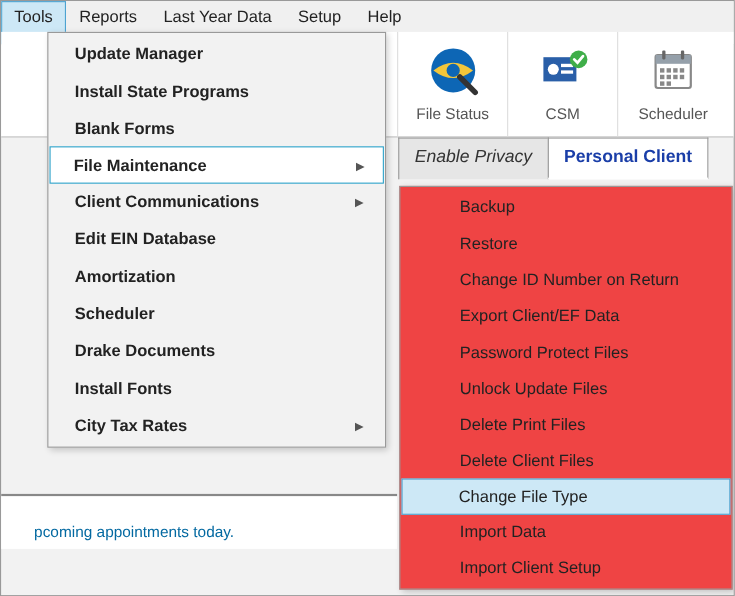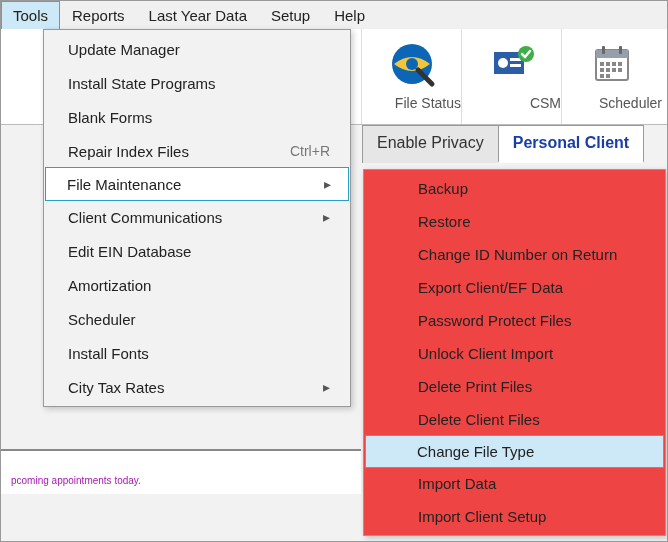--- a/index.html
+++ b/index.html
@@ -6,41 +6,42 @@
   body { background: #f2f2f2; width: 668px; height: 542px; overflow: hidden; position: relative; border: 1px solid #999; }
 
   
   .menubar { display: flex; align-items: stretch; height: 40px; background: #f0f0f0; border-bottom: 1px solid #c0c0c0; font-size: 15px; color: #222; }
   .menubar .menu-item { padding: 4px 12px 0 12px; line-height: 22px; cursor: default; }
   .menubar .menu-item.active { background: #cde8f6; border: 1px solid #4da3d1; padding: 3px 11px 0 11px; }
 
   
   .toolbar { position: absolute; top: 28px; left: 0; right: 0; height: 96px; background: #fff; border-bottom: 1px solid #bbb; display: flex; }
   .toolbar .spacer { width: 361px; border-right: 1px solid #ddd; }
-  .tool-btn { width: 100px; text-align: right; padding-top: 8px; color: #555; font-size: 14px; border-right: 1px solid #ddd; }
+  .tool-btn { width: 100px; text-align: center; padding-top: 8px; color: #555; font-size: 14px; border-right: 1px solid #ddd; }
   .tool-btn .ic { height: 54px; display: flex; align-items: center; justify-content: center; }
   .tool-btn .lbl { margin-top: 4px; }
 
   
   .tabs { position: absolute; top: 124px; left: 361px; right: 0; height: 38px; display: flex; font-size: 16px; }
   .tab { padding: 8px 14px; border: 1px solid #999; border-bottom: none; margin-right: -1px; cursor: default; }
-  .tab.privacy { background: #e6e6e6; color: #333; }
+  .tab.privacy { background: #e6e6e6; color: #333; font-style: italic; }
   .tab.active { background: #fff; color: #1a3ea8; font-weight: bold; border-bottom: 2px solid #fff; text-align: center; }
 
   
   .dropdown {
     position: absolute;
     top: 28px; left: 42px;
     width: 308px;
     background: #f2f2f2;
     border: 1px solid #999;
     box-shadow: 2px 2px 6px rgba(0,0,0,0.2);
     z-index: 10;
     font-size: 15px; color: #222;
     padding: 2px;
+    font-weight: bold;
   }
   .dropdown .row { display: flex; align-items: center; height: 34px; padding: 0 18px 0 22px; cursor: default; position: relative; }
   .dropdown .row .label { flex: 1; }
   .dropdown .row .shortcut { color: #777; font-size: 14px; }
   .dropdown .row.has-sub::after { content: "▸"; color: #555; font-size: 14px; margin-left: 10px; }
   .dropdown .row.highlight { background: #fff; border: 1px solid #2aa0c8; margin: -1px; padding: 0 17px 0 21px; }
 
   
   .submenu {
     position: absolute;
@@ -52,21 +53,21 @@
     z-index: 11;
     font-size: 15px; color: #222;
     padding: 2px;
   }
   .submenu .row { display: flex; align-items: center; height: 33px; padding: 0 10px 0 52px; cursor: default; }
   .submenu .row.highlight { background: #cde8f6; border: 1px solid #4da3d1; margin: -1px; padding: 0 9px 0 51px; }
 
   
   .appts { position: absolute; left: 0; top: 448px; width: 360px; border-top: 2px solid #888; padding: 8px 10px; background: #fff; }
   .appts .hdr { color: #1b2fa0; font-weight: bold; font-size: 14px; }
-  .appts .msg { color: #a21caf; font-size: 10px; margin-top: 16px; }
+  .appts .msg { color: #0369a1; font-size: 14px; margin-top: 16px; margin-left: 20px; }
 
   
   svg { display: block; }
 </style>
 </head>
 <body>
 
 <div class="menubar">
   <div class="menu-item active">Tools</div>
   <div class="menu-item">Reports</div>
@@ -134,54 +135,53 @@
 <div class="dropdown">
   <div class="row">
       <span class="label">Update Manager</span>
     </div>
   <div class="row">
       <span class="label">Install State Programs</span>
     </div>
   <div class="row">
       <span class="label">Blank Forms</span>
     </div>
-  <div class="row">
-    <span class="label">Repair Index Files</span>
-    <span class="shortcut">Ctrl+R</span>
-  </div>
   <div class="row has-sub highlight">
       <span class="label">File Maintenance</span>
     </div>
   <div class="row has-sub">
       <span class="label">Client Communications</span>
     </div>
   <div class="row">
       <span class="label">Edit EIN Database</span>
     </div>
   <div class="row">
       <span class="label">Amortization</span>
     </div>
   <div class="row">
       <span class="label">Scheduler</span>
     </div>
   <div class="row">
+      <span class="label">Drake Documents</span>
+    </div>
+  <div class="row">
       <span class="label">Install Fonts</span>
     </div>
   <div class="row has-sub">
       <span class="label">City Tax Rates</span>
     </div>
 </div>
 
 <div class="submenu">
   <div class="row">Backup</div>
   <div class="row">Restore</div>
   <div class="row">Change ID Number on Return</div>
   <div class="row">Export Client/EF Data</div>
   <div class="row">Password Protect Files</div>
-  <div class="row">Unlock Client Import</div>
+  <div class="row">Unlock Update Files</div>
   <div class="row">Delete Print Files</div>
   <div class="row">Delete Client Files</div>
   <div class="row highlight">Change File Type</div>
   <div class="row">Import Data</div>
   <div class="row">Import Client Setup</div>
 </div>
 
 <div class="appts">
   <div class="msg">pcoming appointments today.</div>
 </div>

